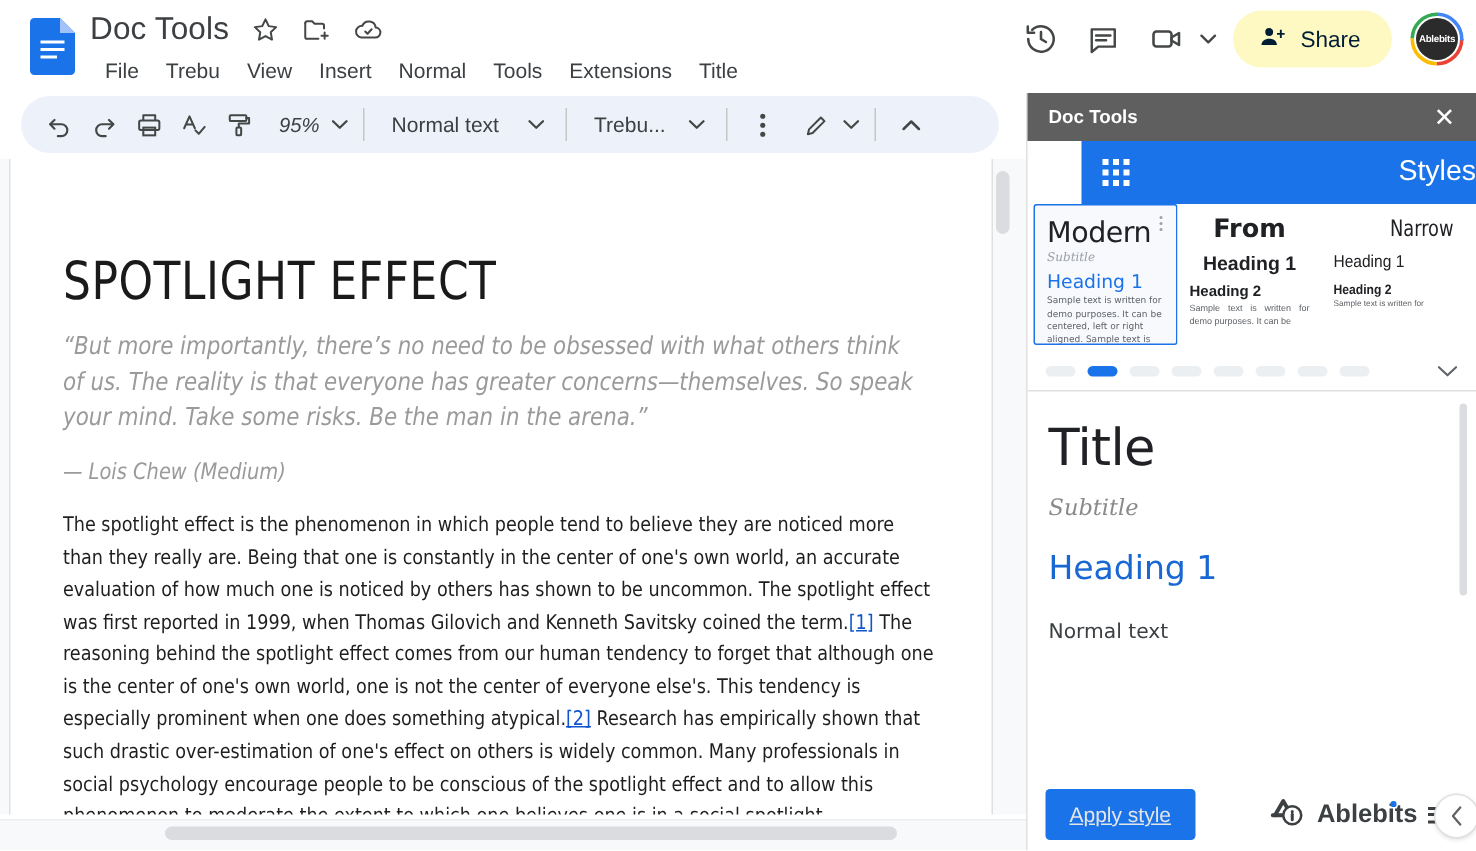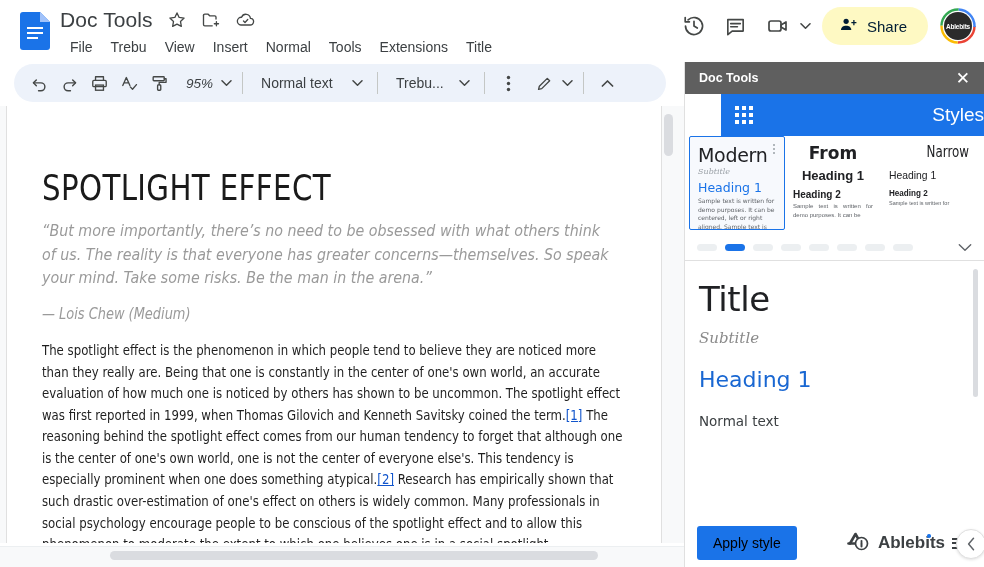--- a/index.html
+++ b/index.html
@@ -238,23 +238,24 @@
   .pv-scroll-thumb {
     position: absolute; right: 6px; top: 8px; width: 5px; height: 128px;
     background: #dadce0; border-radius: 3px; cursor: pointer;
   }
 
   .panel-footer {
     position: absolute; left: 0; bottom: 0; width: 300px; height: 48px;
     display: flex; align-items: center; padding: 0 12px 0 12px;
   }
   .apply-btn {
-    background: #1a73e8; color: #000000; font-size: 14px;
+    background: #1a73e8; color: #e5e5e5; font-size: 14px;
     padding: 9px 16px; border-radius: 3px; cursor: pointer; border: none;
     font-family: "Liberation Sans", sans-serif;
+    text-decoration: underline;
   }
   .brand {
     display: flex; align-items: center; gap: 7px; margin-left: auto; margin-right: 6px;
   }
   .brand-name {
     font-size: 17px; font-weight: bold; color: #3c4043; position: relative;
     font-family: "Liberation Sans", sans-serif;
   }
   .brand-dot {
     position: absolute; width: 3.5px; height: 3.5px; border-radius: 50%;

